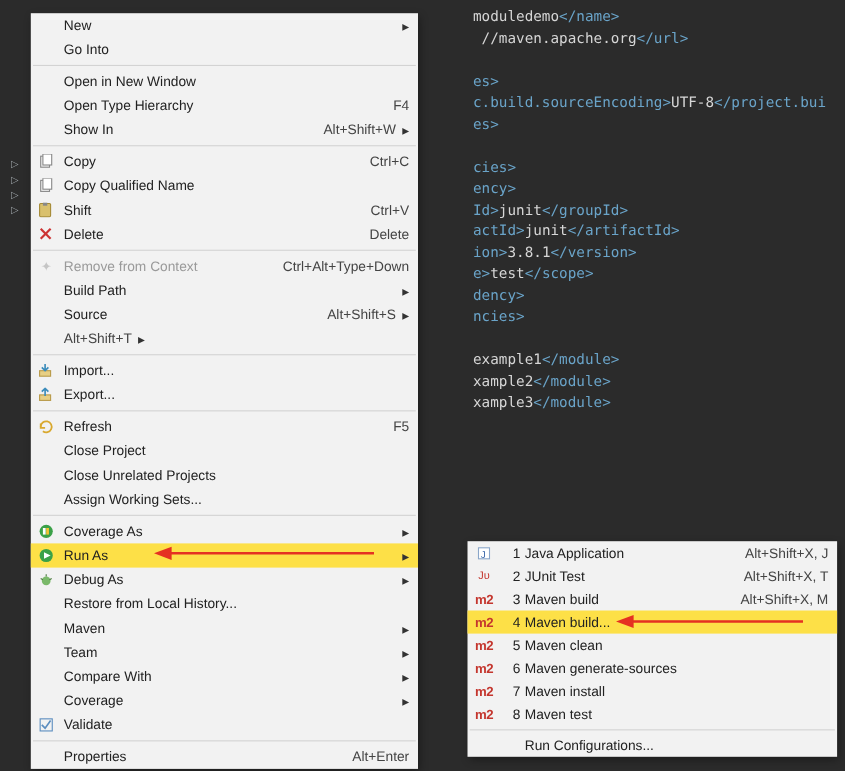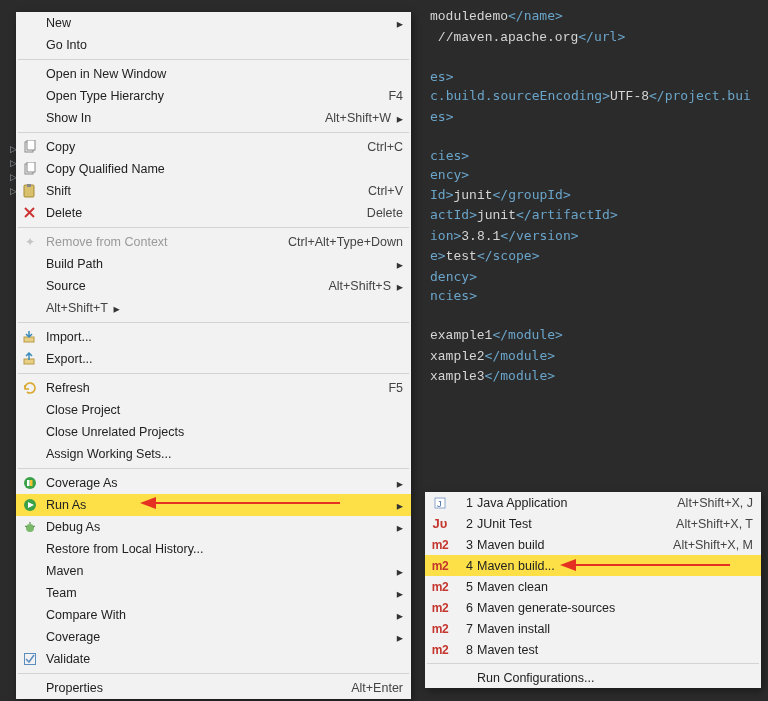--- a/index.html
+++ b/index.html
@@ -17,35 +17,35 @@
   .editor {
     position:absolute; left:0; top:0; right:0; bottom:0;
     background:#2b2b2b;
     padding-top:6px;
     font-family: Consolas, monospace;
     font-size:13px;
     line-height:1.5;
   }
   .editor .line { padding-left:430px; white-space:pre; }
   .tag   { color:#6aa4c9; }
-  .txt   { color:#d6d6d6;font-family:Liberation Mono, monospace; }
+  .txt   { color:#d6d6d6; }
 
   .treecol {
     position:absolute; left:0; top:0; width:30px; height:100%;
     background:#2b2b2b;
   }
   .treecol span{
     display:block; color:#9aa1a5; font-size:9px; padding:4px 0 0 10px;
   }
 
   
   .menu {
     position:absolute;
-    left:16px; top:12px;
-    width:395px;
+    left:28px; top:12px;
+    width:352px;
     background:#f2f2f2;
     color:#222;
     box-shadow:2px 3px 8px rgba(0,0,0,.4);
   }
   .menu-row {
     display:flex; align-items:center;
     height:22px;
     padding:0 8px 0 4px;
     position:relative;
   }
@@ -355,21 +355,21 @@
           <rect x="2" y="2" width="10" height="10" fill="#fff" stroke="#8aa6c9"></rect>
           <text x="4" y="11" font-size="9" fill="#3a66a8">J</text>
         </svg>
       </span>
     <span class="num">1</span>
     <span class="label">Java Application</span>
     <span class="accel">Alt+Shift+X, J</span>
     </div>
 
   <div class="menu-row">
-    <span class="icon" style="color:#c4362e;font-weight:bold;font-size:13px">Jυ</span>
+    <span class="icon" style="color:#c4362e;font-weight:normal;font-size:10px">Jυ</span>
     <span class="num">2</span>
     <span class="label">JUnit Test</span>
     <span class="accel">Alt+Shift+X, T</span>
     </div>
 
   <div class="menu-row">
     <span class="icon m2">m2</span>
     <span class="num">3</span>
     <span class="label">Maven build</span>
     <span class="accel">Alt+Shift+X, M</span>

